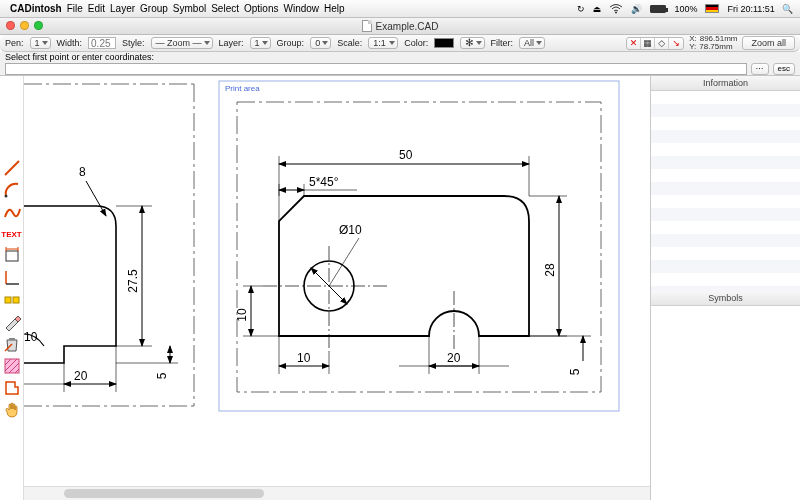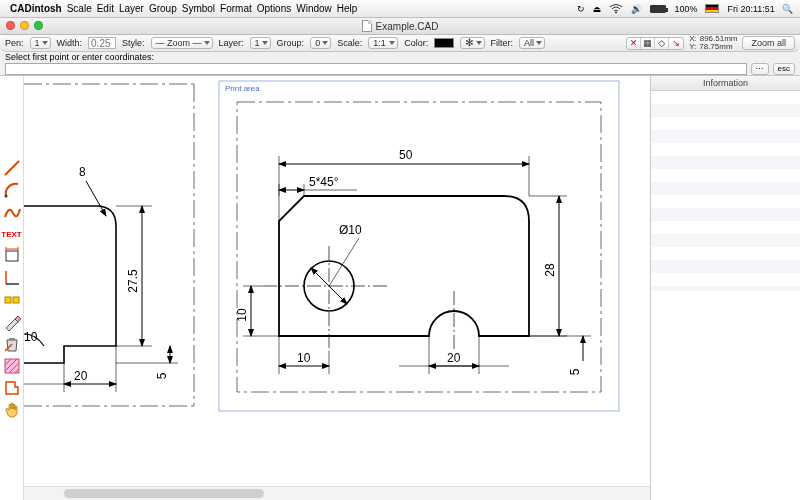--- a/index.html
+++ b/index.html
@@ -64,26 +64,26 @@
   
   .pa-label{font-size:8px;fill:#4a6bdc;}
   .dim{font-family:Arial,sans-serif;}
 </style>
 </head>
 <body>
 
 <div class="menubar">
   <span class="apple"></span>
   <span class="appname menu">CADintosh</span>
-  <span class="menu">Scale</span>
+  <span class="menu">File</span>
   <span class="menu">Edit</span>
   <span class="menu">Layer</span>
   <span class="menu">Group</span>
   <span class="menu">Symbol</span>
-  <span class="menu">Format</span>
+  <span class="menu">Select</span>
   <span class="menu">Options</span>
   <span class="menu">Window</span>
   <span class="menu">Help</span>
   <span class="spacer"></span>
   <span class="status">
     <span>↻</span>
     <span>⏏</span>
     <span>
       <svg width="14" height="10" viewBox="0 0 14 10">
           <path d="M1 3 Q7 -2 13 3 M3 5 Q7 1 11 5 M5 7 Q7 5 9 7" stroke="#333" fill="none" stroke-width="1"></path>
@@ -341,19 +341,20 @@
           <line x1="250" y1="200" x2="312" y2="200" stroke="#000" stroke-width="0.6"></line>
           <text x="300" y="236" transform="rotate(-90 300 236)" text-anchor="middle">5</text>
         </g>
       </g>
     </svg>
   </div>
 
   <div class="rightpanel">
     <div class="panehdr">Information</div>
     <div class="panebody info"></div>
+    <div class="panehdr">Symbols</div>
     <div class="panebody sym"></div>
   </div>
 </div>
 
 <div class="scroll-h">
   <div class="thumb"></div>
 </div>
 
 </body></html>

